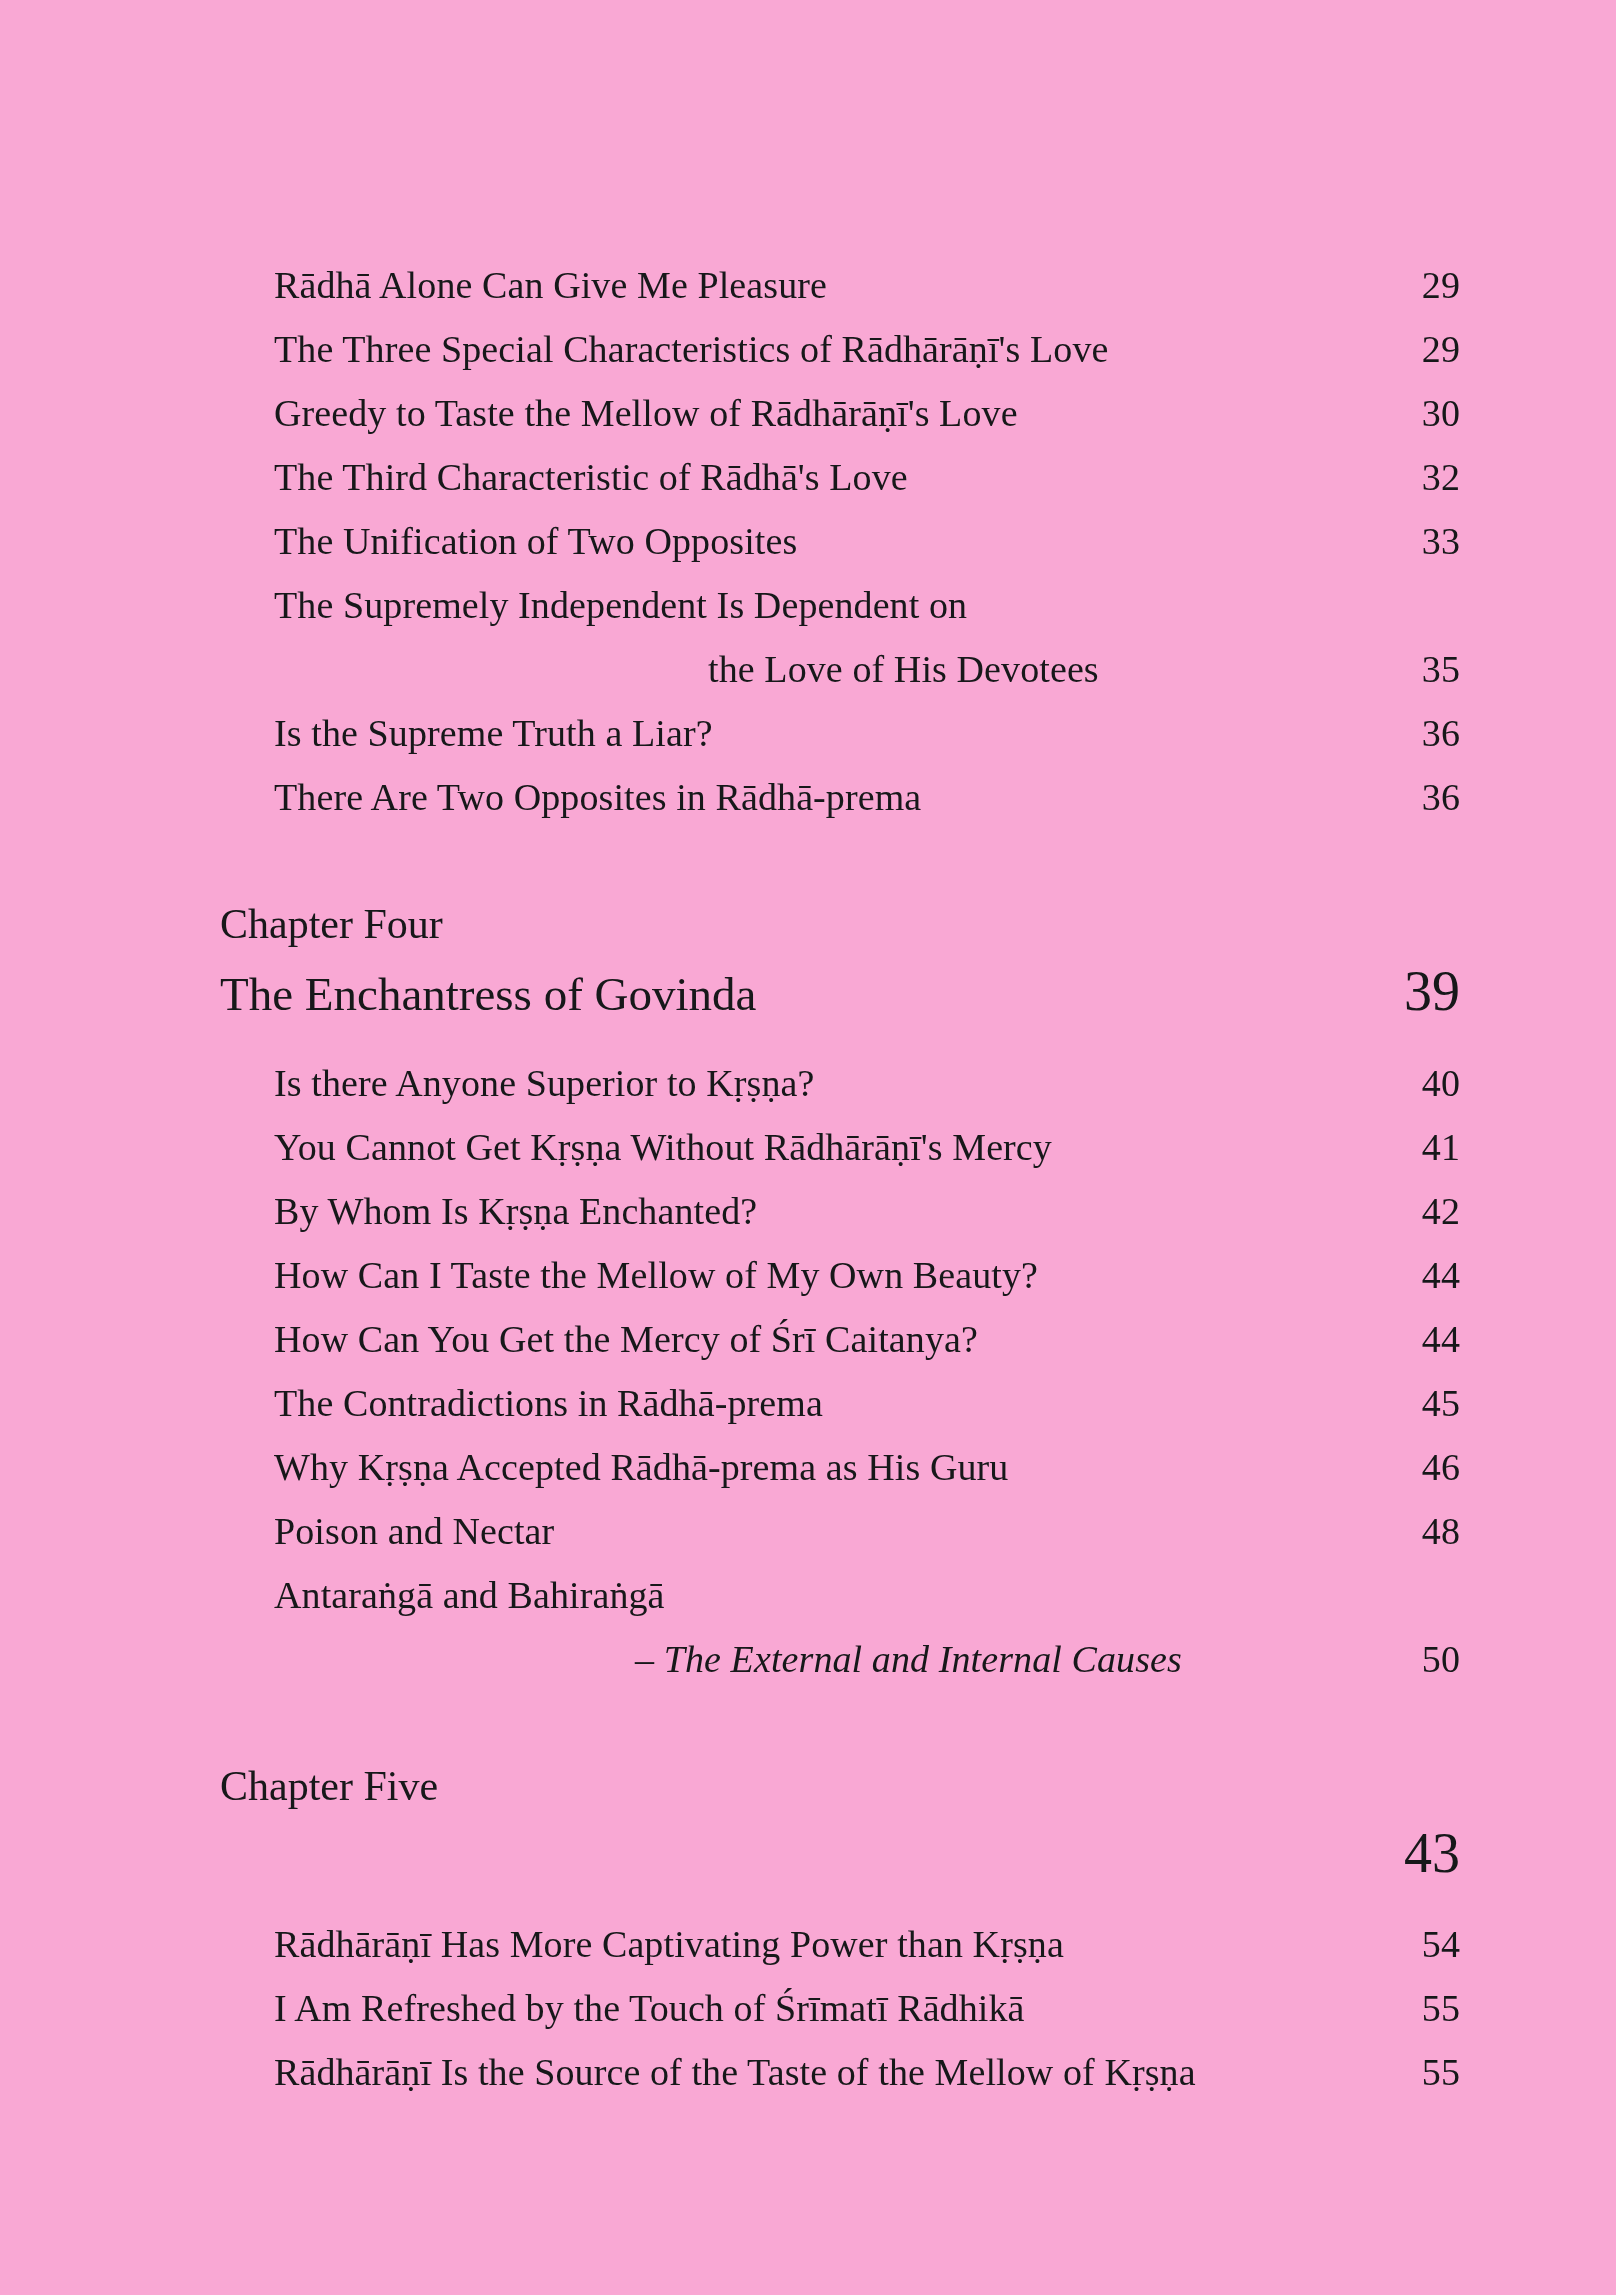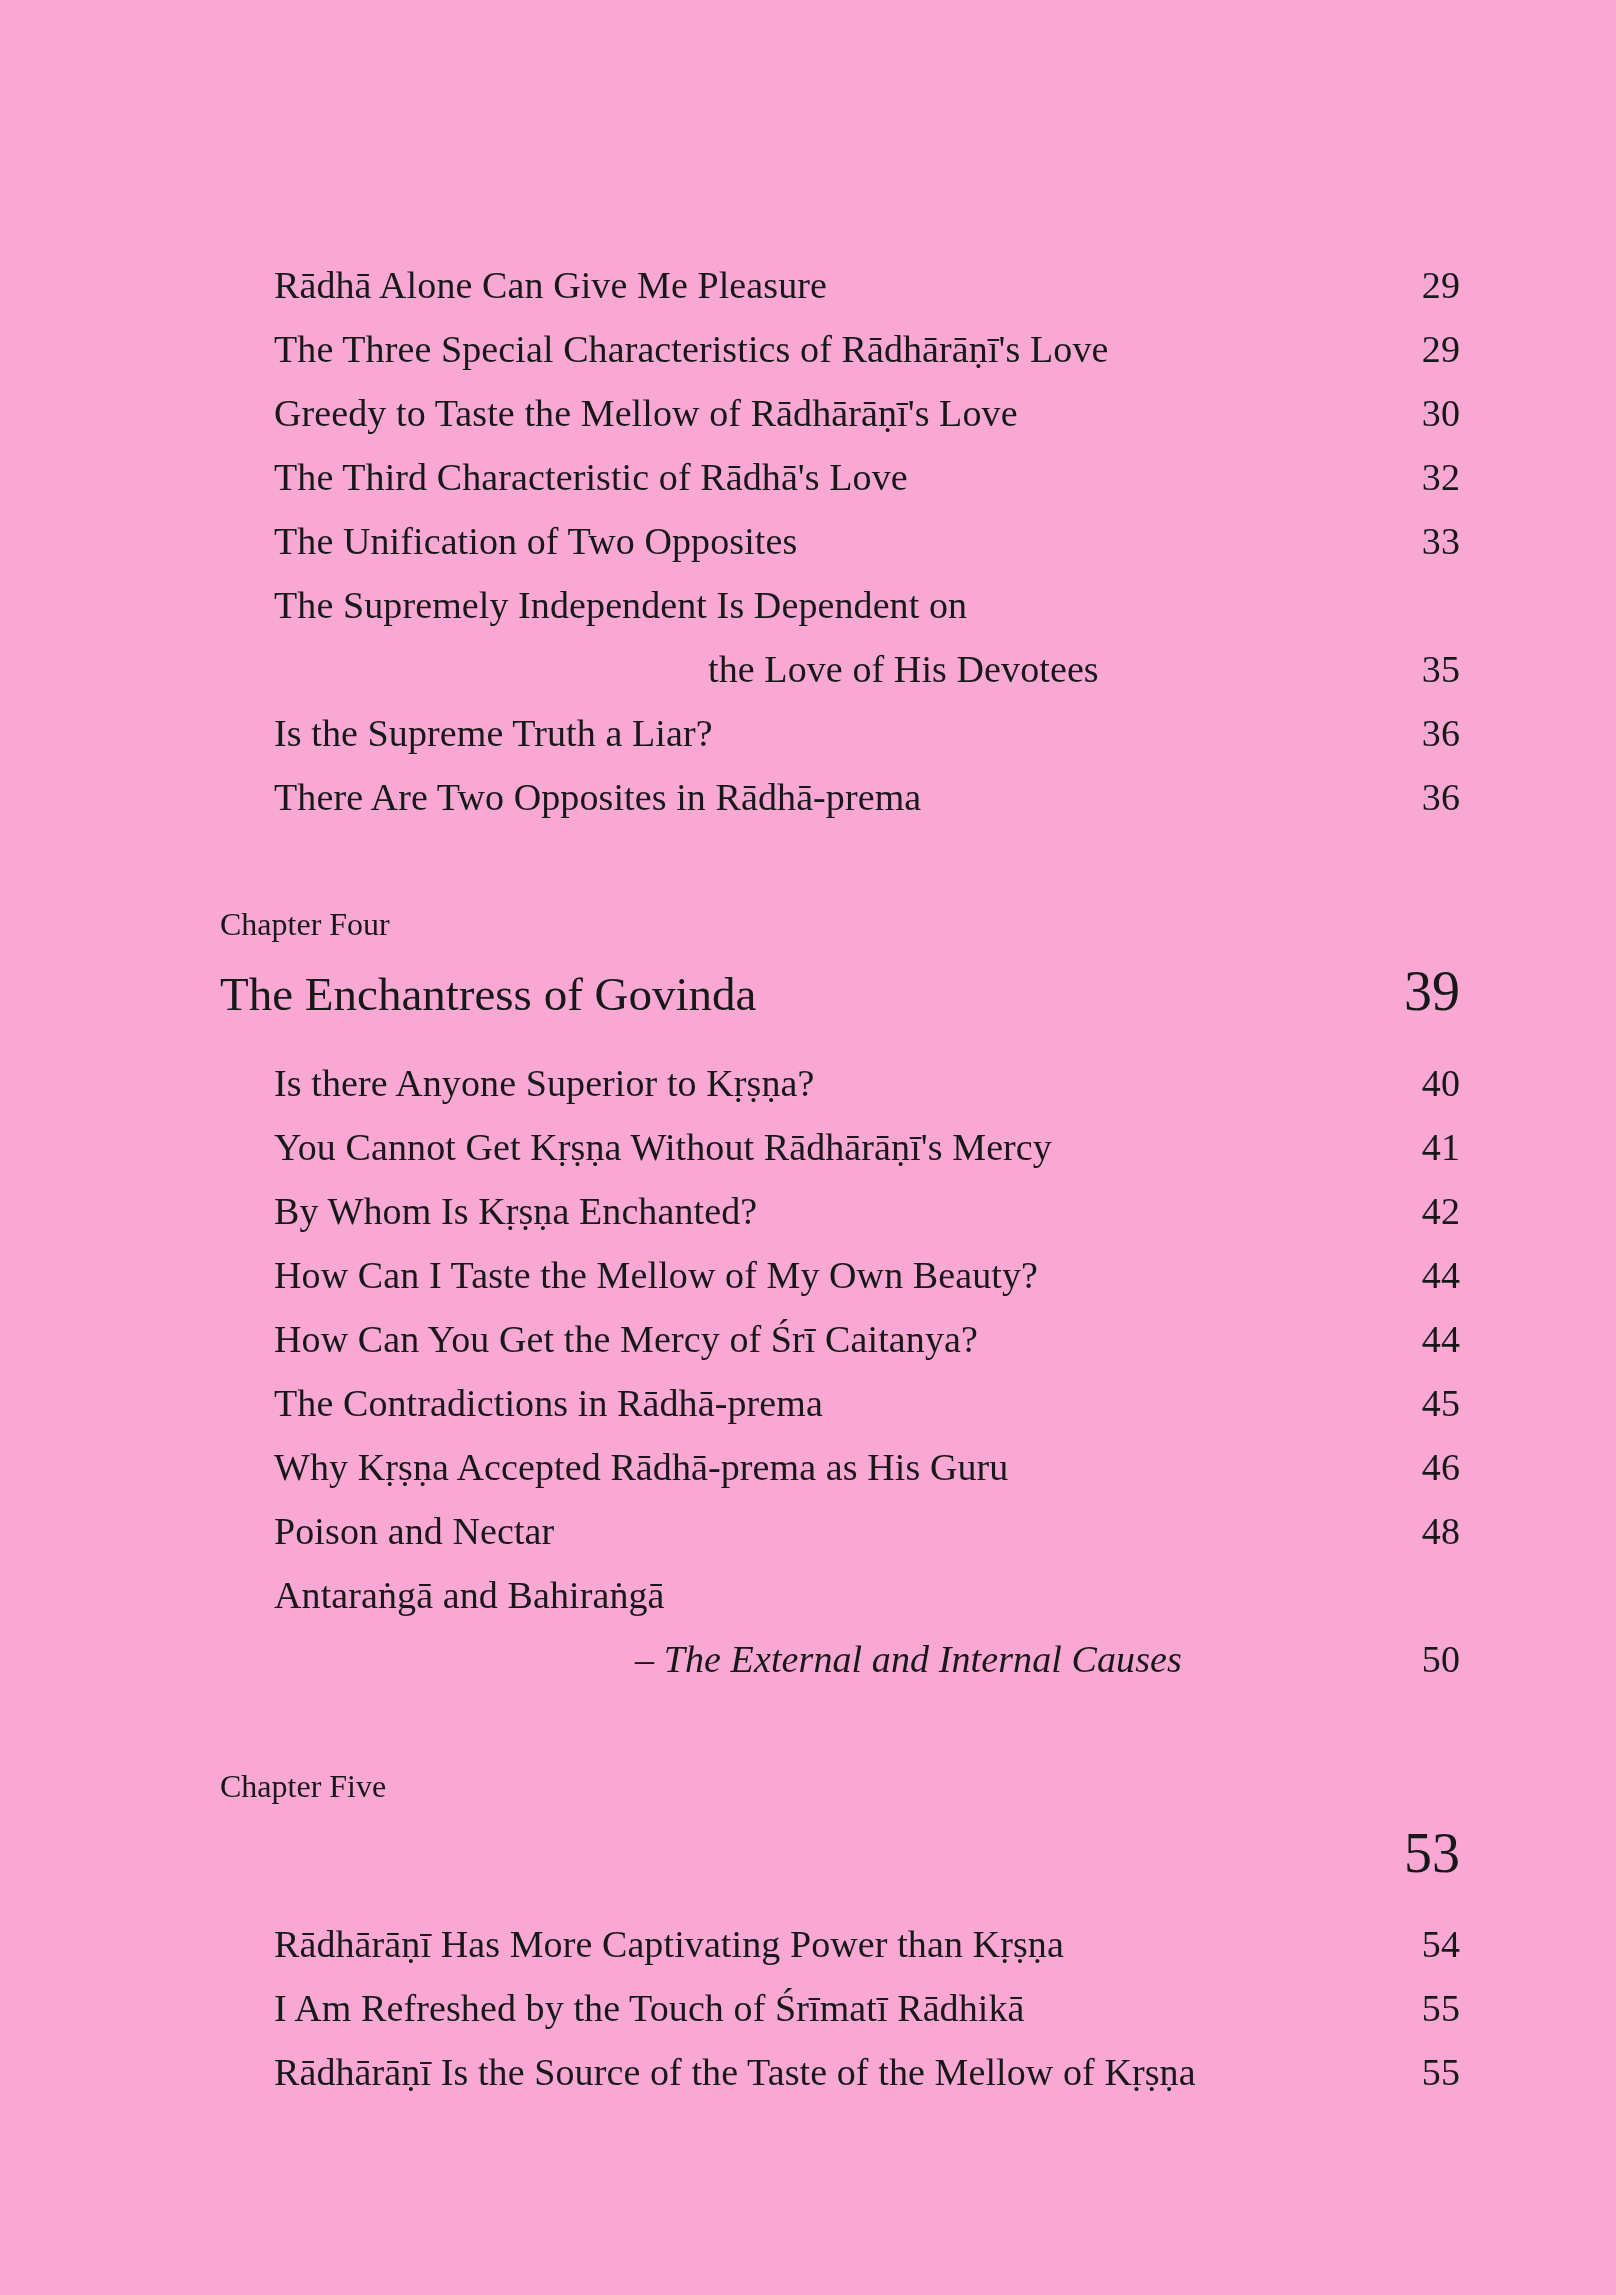--- a/index.html
+++ b/index.html
@@ -55,21 +55,21 @@
     font-size: 38px;
     line-height: 64px;
     letter-spacing: 0.1px;
   }
   .entry .title {
     padding-left: 54px;   
   }
 
   
   .chapter-label {
-    font-size: 32px;
+    font-size: 42px;
     line-height: 64px;
     height: 64px;
     padding-left: 0;
   }
   .chapter-title {
     font-size: 47px;
     line-height: 70px;
     height: 70px;
   }
   .chapter-title .title {
@@ -208,21 +208,21 @@
       <span class="pageno">50</span>
     </div>
 
     <div class="gap-chapter"></div>
 
     <div class="row chapter-label">
       <span class="title">Chapter Five</span>
     </div>
     <div class="row chapter-title">
       <span class="spacer"></span>
-      <span class="pageno">53</span>
+      <span class="pageno">43</span>
     </div>
 
     <div class="gap-after-chaptitle"></div>
 
     <div class="row entry">
       <span class="title">Rādhārāṇī Has More Captivating Power than Kṛṣṇa</span>
       <span class="spacer"></span>
       <span class="pageno">54</span>
     </div>
     <div class="row entry">

